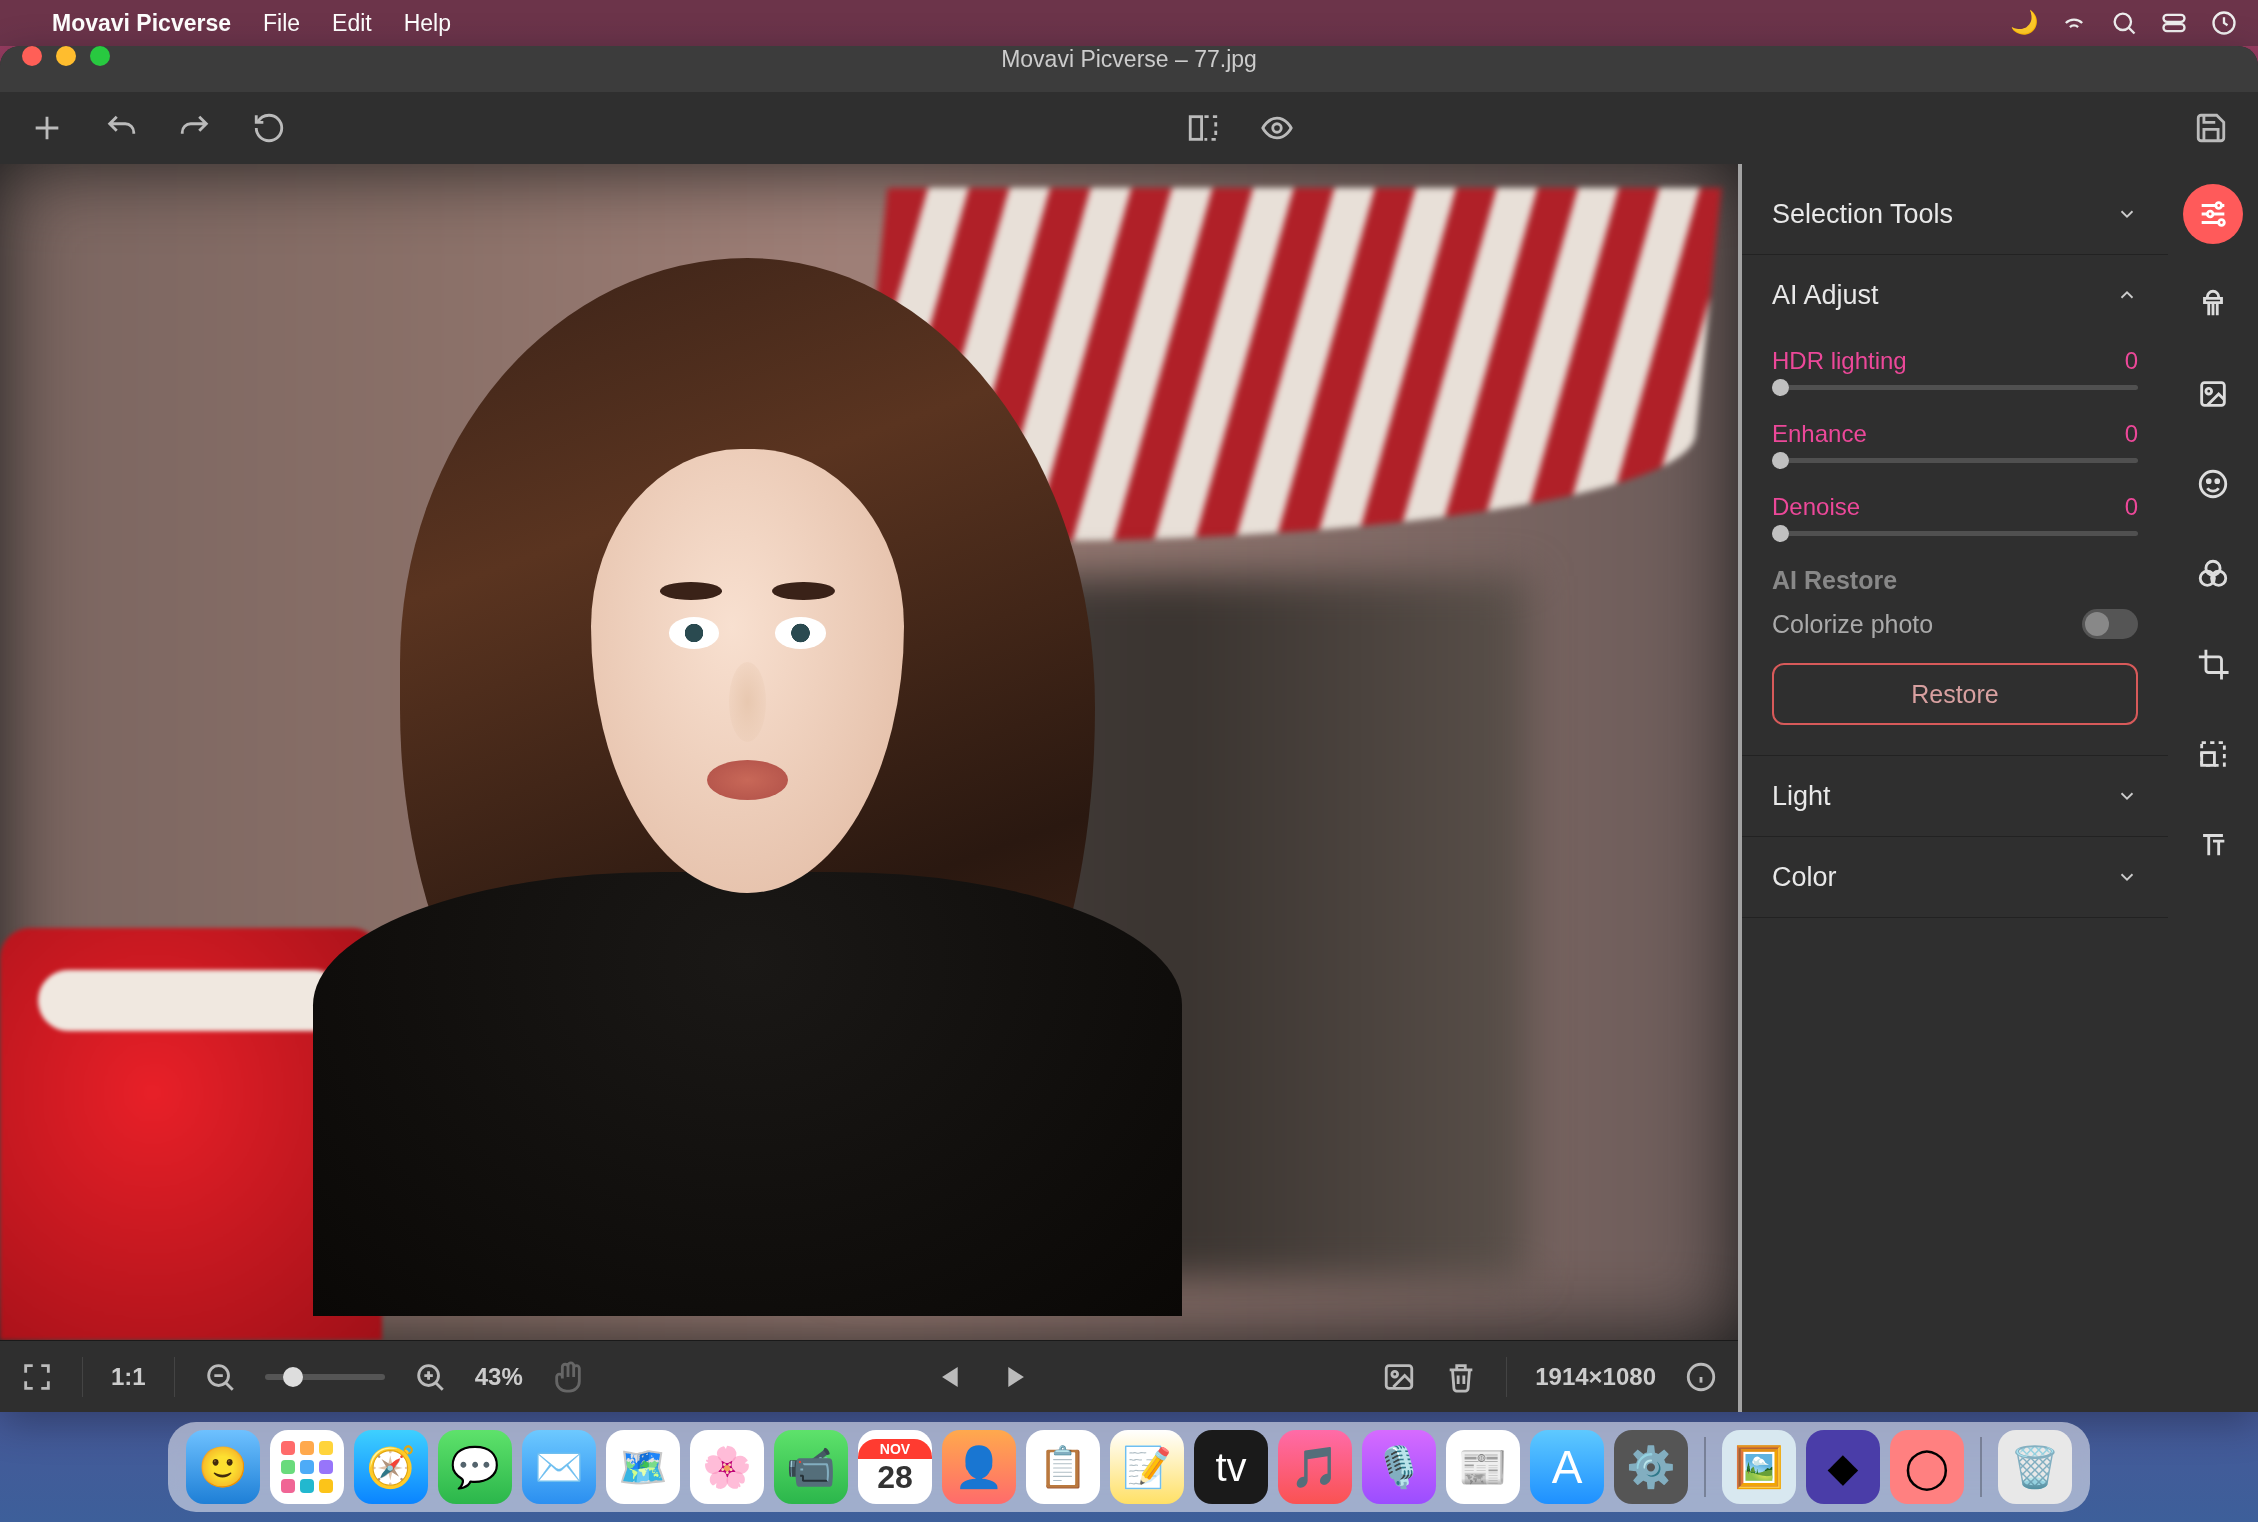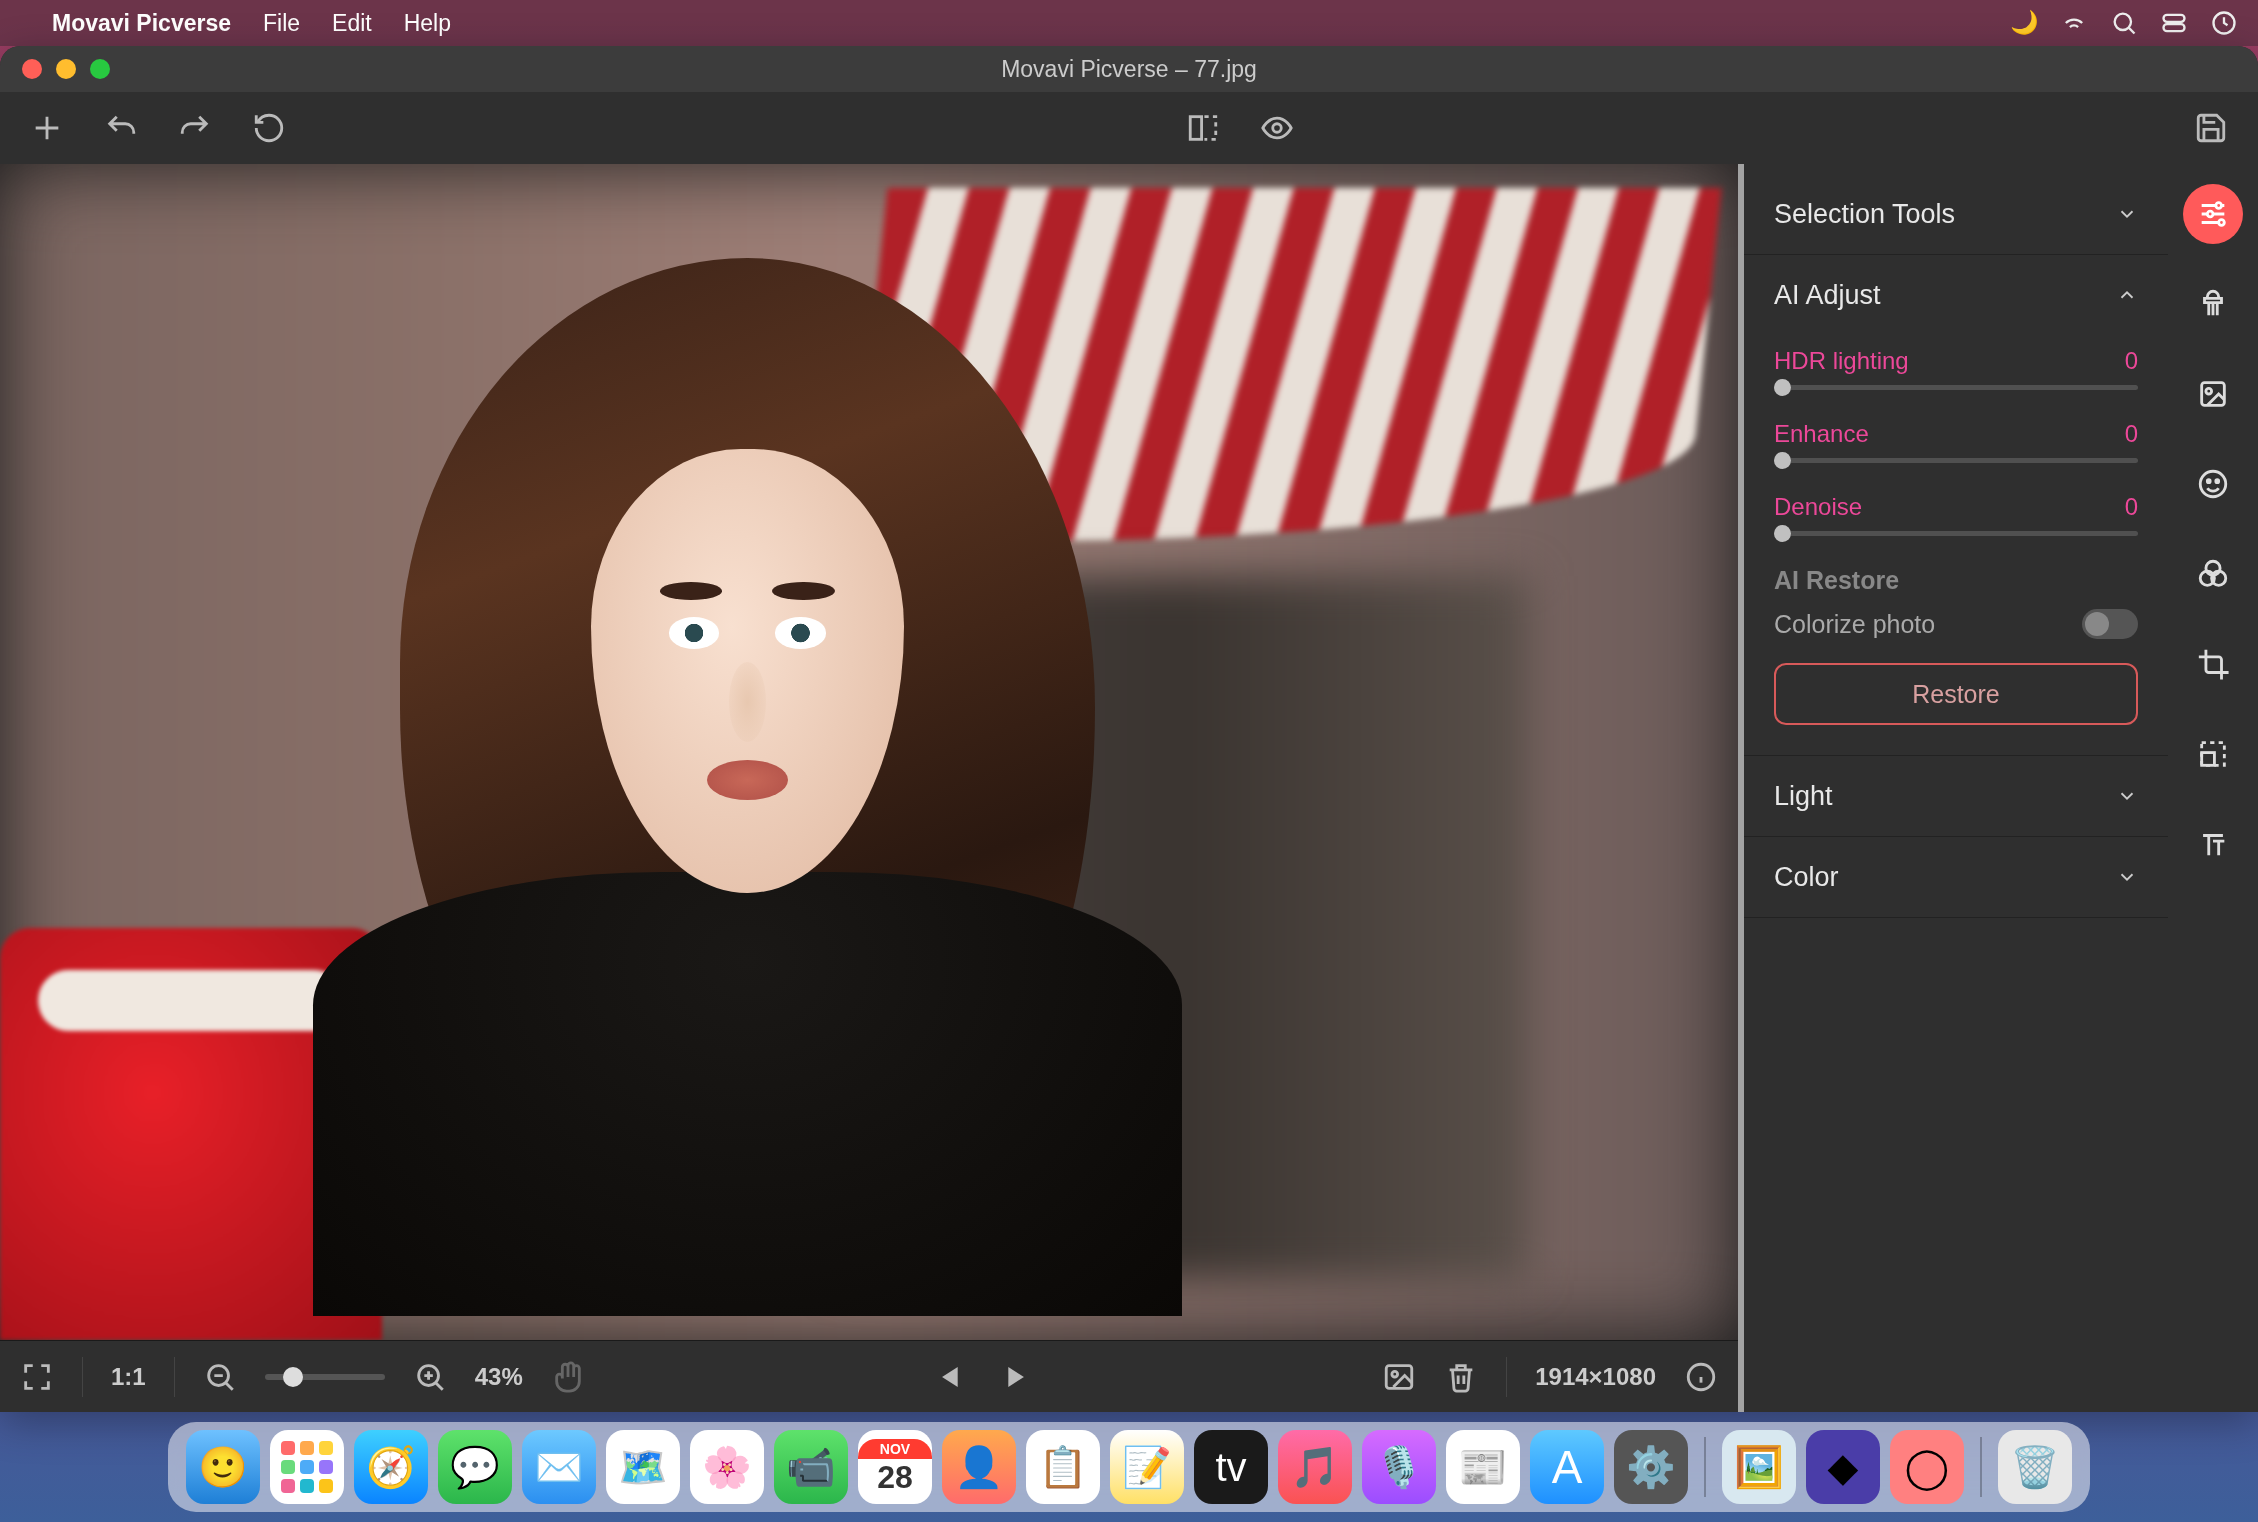--- a/index.html
+++ b/index.html
@@ -8,21 +8,21 @@
 
 .mac-menubar { height:46px; background:rgba(40,40,42,0.4); display:flex; align-items:center; padding:0 20px; color:#fff; font-size:23px; gap:32px; }
 .mac-menubar .apple { font-size:28px; }
 .mac-menubar .appname { font-weight:700; }
 .mac-menubar .spacer { flex:1; }
 .mac-menubar .right-icons { display:flex; gap:22px; align-items:center; color:#eee; }
 .mac-menubar .right-icons svg, .mac-menubar .right-icons span { width:28px; height:28px; }
 
 
 .app-window { position:absolute; left:0; right:0; top:46px; bottom:110px; background:#2f2f2f; border-radius:20px 20px 0 0; overflow:hidden; display:flex; flex-direction:column; box-shadow:0 10px 40px rgba(0,0,0,0.3); }
-.titlebar { height:46px; background:#3c3c3c; display:flex; align-items:center; position:relative; }
+.titlebar { height:46px; background:#3c3c3c; display:flex; position:relative; }
 .traffic { display:flex; gap:14px; margin-left:22px; }
 .traffic span { width:20px; height:20px; border-radius:50%; }
 .traffic .close{background:#ff5f57;} .traffic .min{background:#ffbd2e;} .traffic .max{background:#28c940;}
 .titlebar .title { position:absolute; left:50%; transform:translateX(-50%); color:#ccc; font-size:23px; font-weight:500; }
 
 
 .top-toolbar { height:72px; background:#2f2f2f; display:flex; align-items:center; padding:0 30px; gap:40px; }
 .tb-icon { color:#bbb; cursor:pointer; display:flex; align-items:center; justify-content:center; }
 .tb-icon svg { width:34px; height:34px; }
 .tb-spacer { flex:1; }
@@ -51,21 +51,21 @@
 .lips{position:absolute;left:37%;top:70%;width:26%;height:9%;background:radial-gradient(ellipse,#c86858,#b05048);border-radius:50%;}
 .coat { position:absolute; left:0; top:58%; width:100%; height:42%; background:radial-gradient(ellipse at 50% 20%,#1a1816,#0a0806); border-radius:40% 40% 0 0/30% 30% 0 0; }
 
 
 .status-bar { height:72px; background:#2f2f2f; display:flex; align-items:center; padding:0 20px; gap:28px; color:#ccc; font-size:24px; border-top:1px solid #1a1a1a;}
 .status-bar .sep { width:1px; height:40px; background:#444; }
 .zoom-slider { width:120px; height:6px; background:#555; border-radius:3px; position:relative; }
 .zoom-slider .handle{position:absolute;left:18px;top:-7px;width:20px;height:20px;background:#ddd;border-radius:50%;}
 
 
-.side-panel { width:430px; background:#2f2f2f; border-left:6px solid #a3a3a3; overflow-y:auto; padding:10px 0; }
+.side-panel { width:430px; background:#2f2f2f; border-left:4px solid #a3a3a3; overflow-y:auto; padding:10px 0; }
 .panel-section { padding:0 30px; }
 .panel-header { display:flex; align-items:center; justify-content:space-between; height:80px; color:#e8e8e8; font-size:27px; font-weight:400; cursor:pointer; }
 .panel-body { padding-bottom:30px; }
 .slider-row { margin:12px 0 30px; }
 .slider-label { display:flex; justify-content:space-between; color:#ec4899; font-size:24px; margin-bottom:10px; }
 .slider-track { height:5px; background:#505050; border-radius:3px; position:relative; }
 .slider-track .thumb { position:absolute; left:0; top:-6px; width:17px; height:17px; background:#c0c0c0; border-radius:50%; }
 .subheader { color:#888; font-size:25px; font-weight:600; margin:18px 0 14px; }
 .toggle-row { display:flex; justify-content:space-between; align-items:center; color:#aaa; font-size:25px; margin-bottom:24px;}
 .toggle { width:56px; height:30px; background:#555; border-radius:15px; position:relative; }

